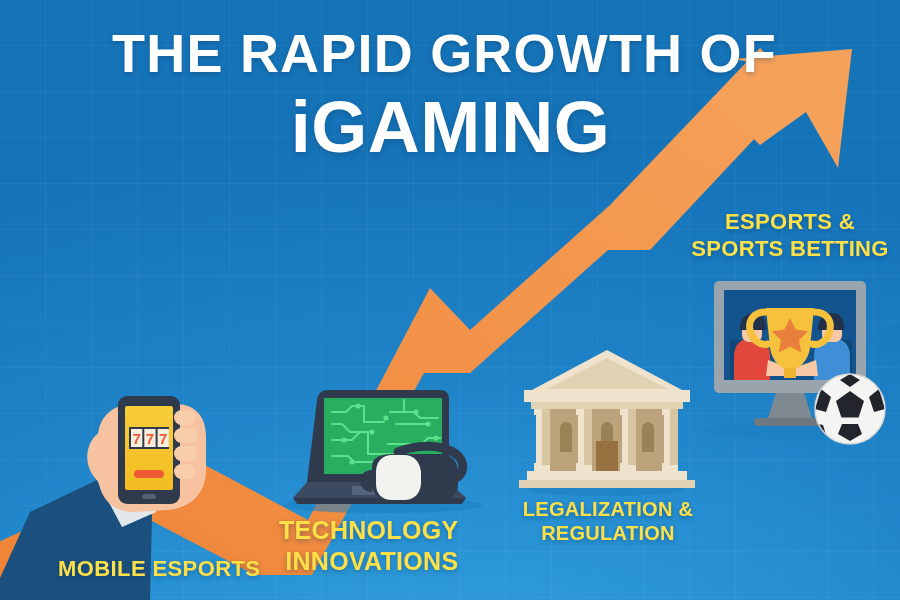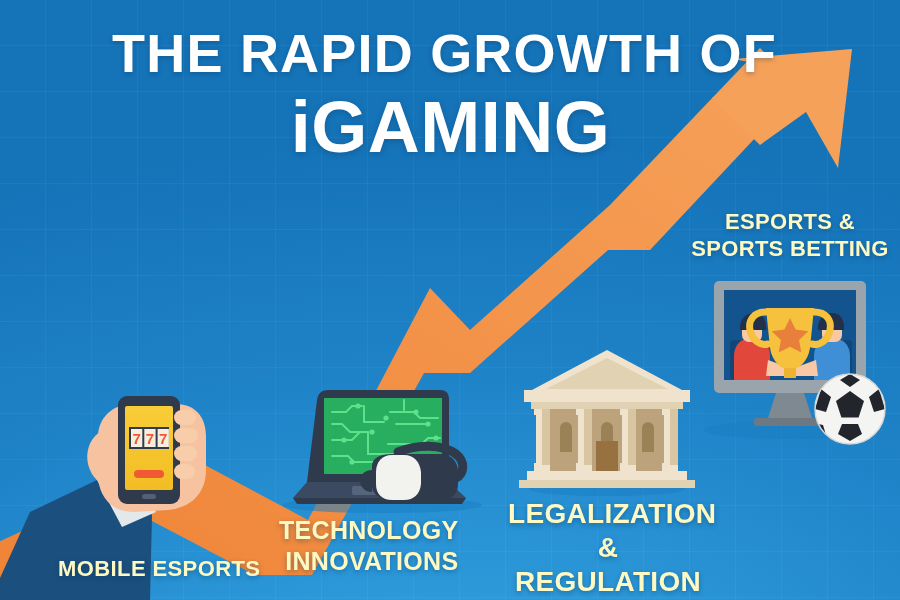--- a/index.html
+++ b/index.html
@@ -38,28 +38,28 @@
   .title-2{
     display:block;color:#ffffff;font-weight:700;
     font-size:72px;letter-spacing:0.5px;line-height:1.05;
     margin-top:10px;
     font-family:"Liberation Sans", sans-serif;
     text-shadow:0 2px 6px rgba(6,50,84,.30);
     padding-left:12px;
   }
 
   .cap{
-    position:absolute;color:#fef9c3;font-weight:700;
+    position:absolute;color:#fde047;font-weight:700;
     font-family:"Liberation Sans", sans-serif;
     text-shadow:0 2px 5px rgba(6,48,82,.38);
     line-height:1.22;white-space:pre-line;
   }
   .cap.c1{left:58px;top:556px;font-size:22px;letter-spacing:.4px;}
   .cap.c2{left:279px;top:515px;font-size:25px;letter-spacing:.3px;text-align:right;}
-  .cap.c3{left:508px;top:497px;font-size:28px;letter-spacing:.3px;text-align:center;width:200px;}
+  .cap.c3{left:508px;top:497px;font-size:20px;letter-spacing:.3px;text-align:center;width:200px;}
   .cap.c4{left:690px;top:209px;font-size:22px;letter-spacing:.3px;text-align:center;width:200px;}
 </style>
 </head>
 <body>
 
 <div id="stage">
 
   <div class="layer bg-base"></div>
   <div class="layer bg-grid"></div>
 

